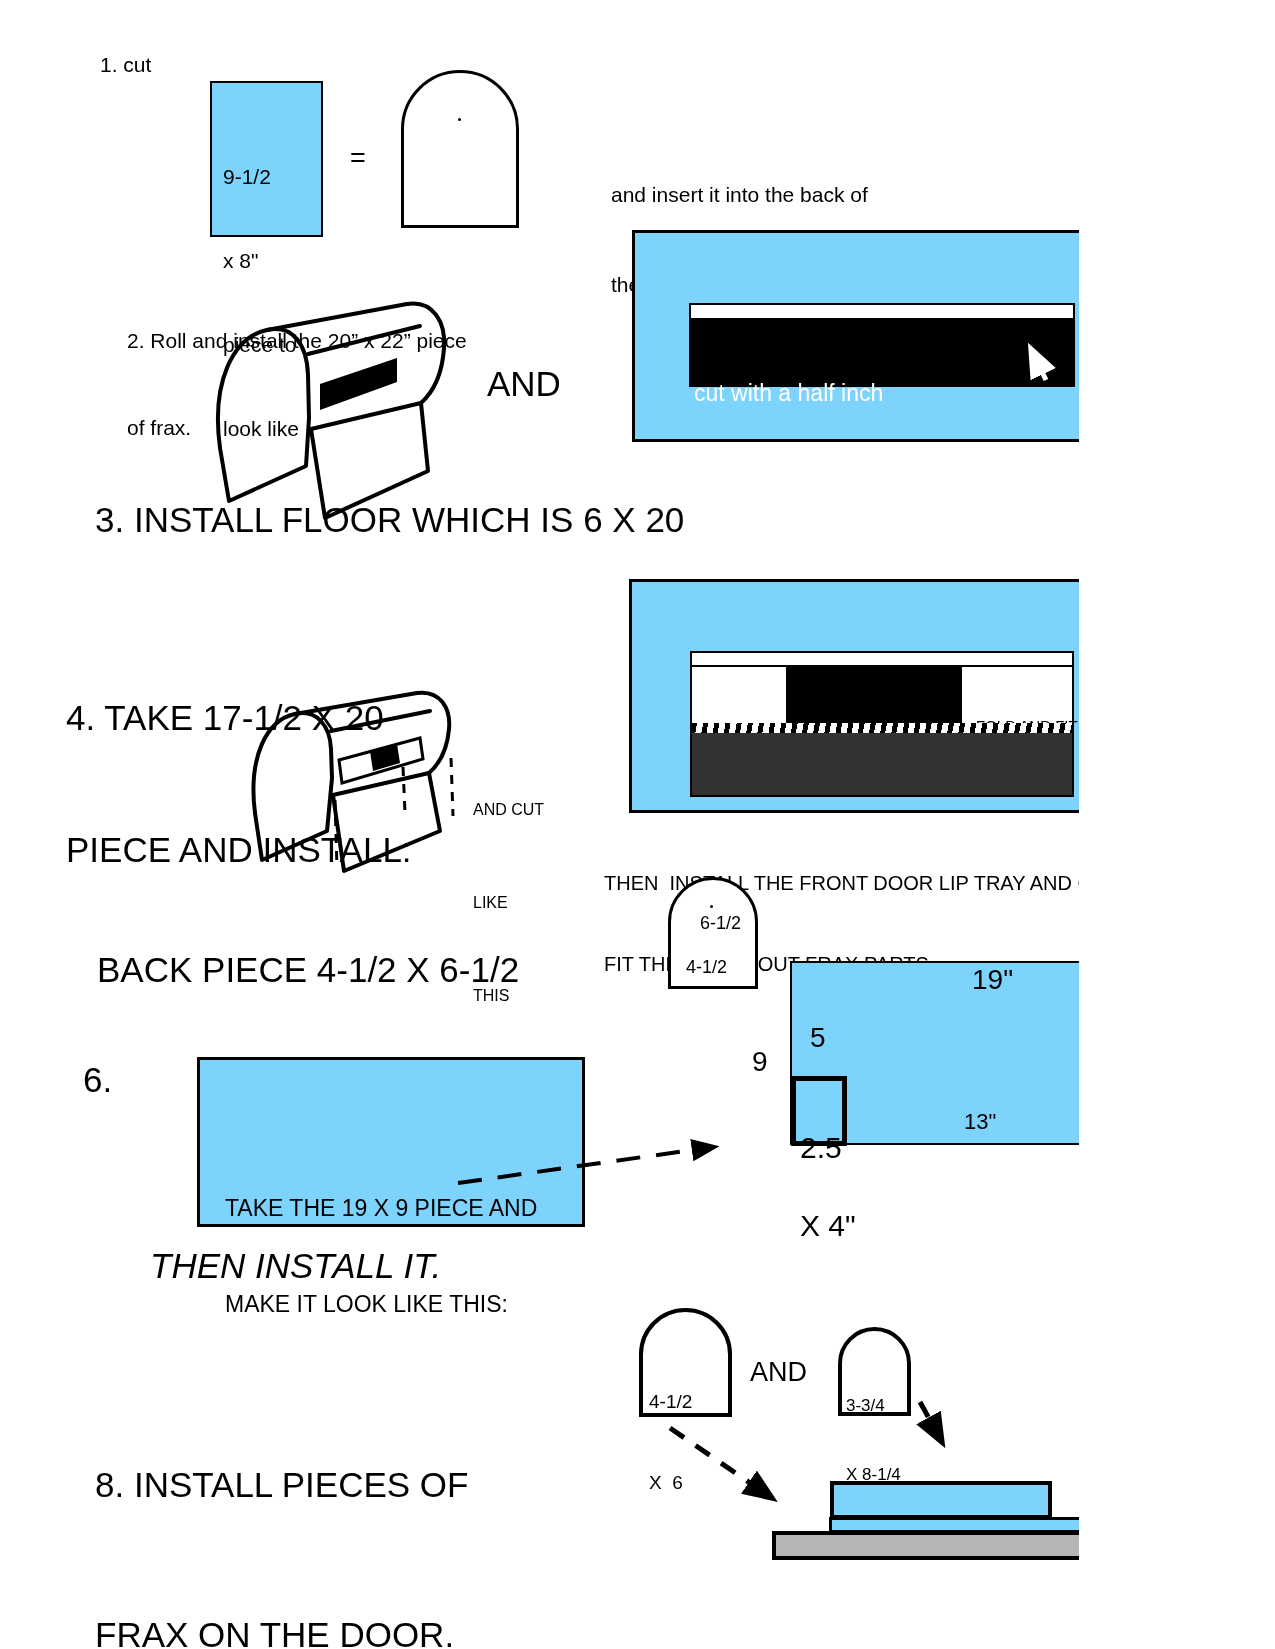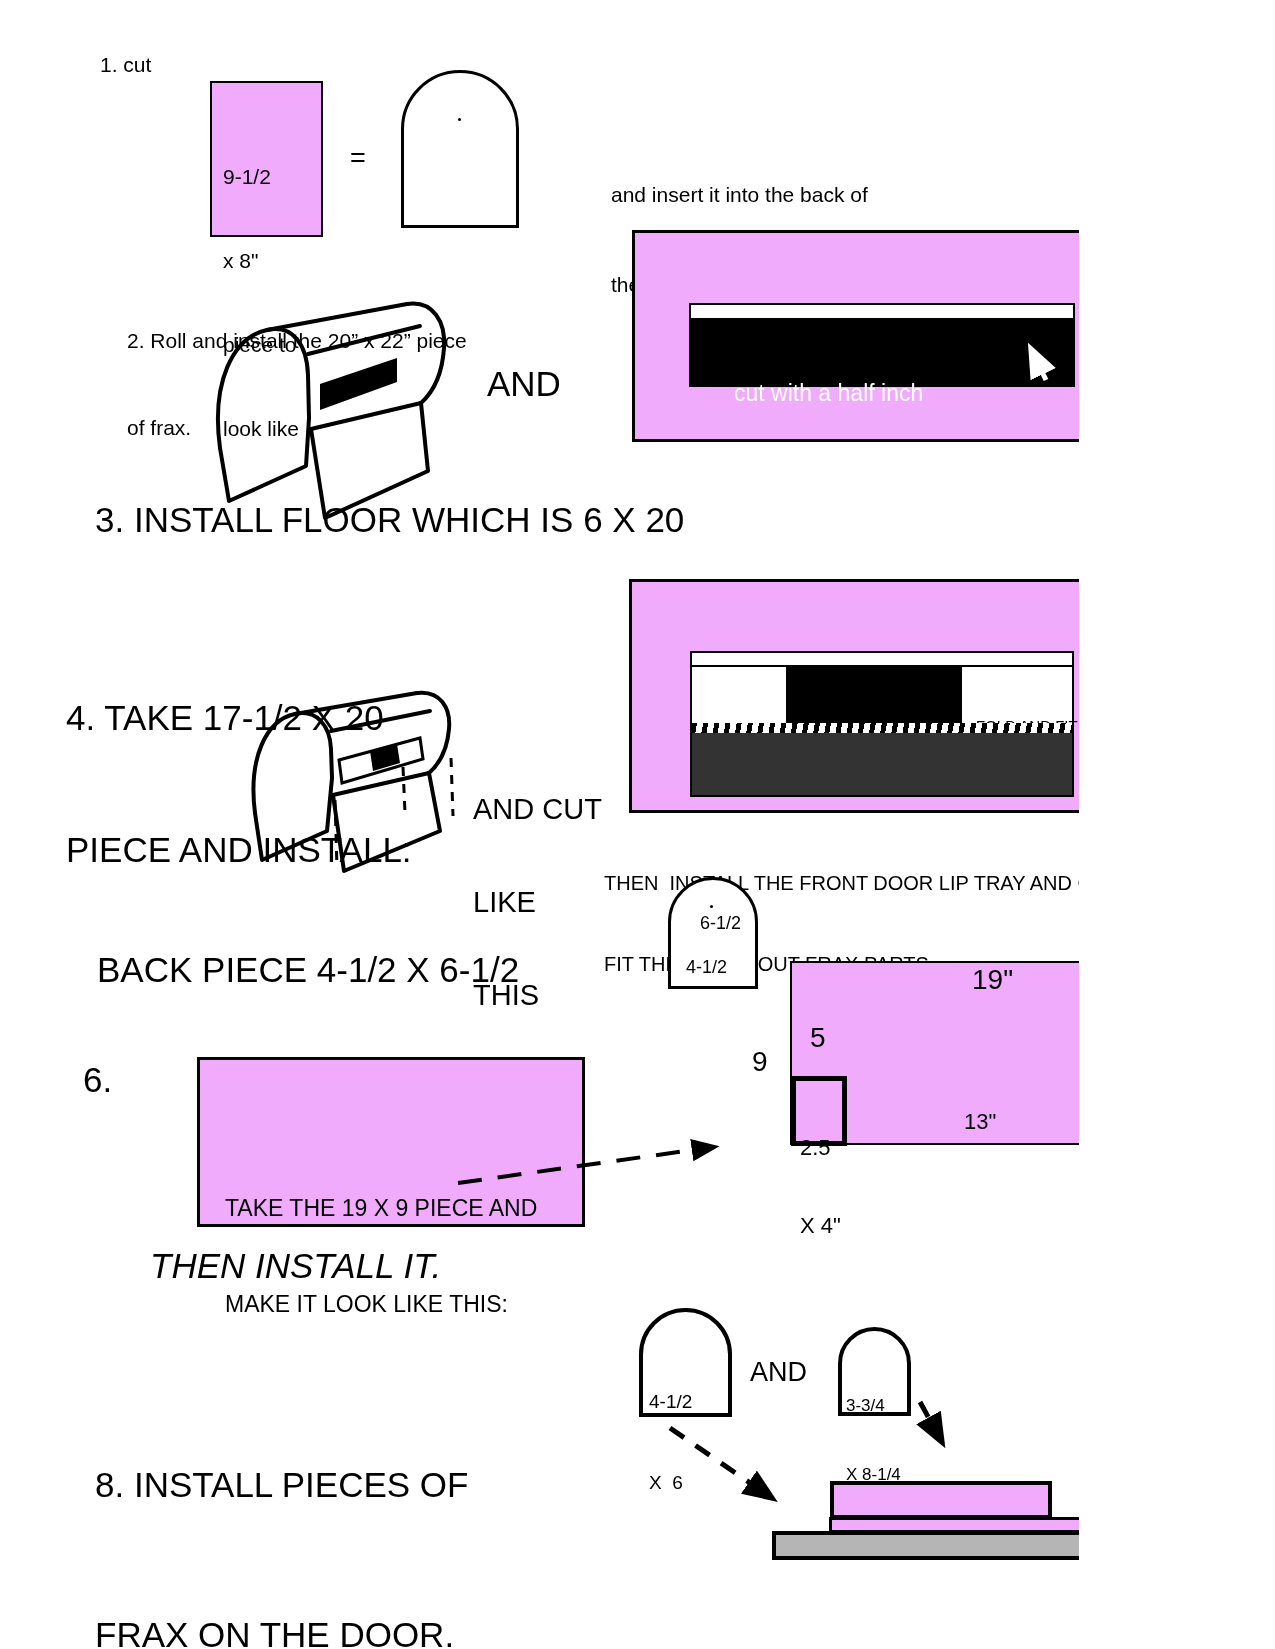--- a/index.html
+++ b/index.html
@@ -1,27 +1,27 @@
 <!DOCTYPE html>
 <html style="--ink: #000000; --floor-gray: #333333; --door-base-gray: #b5b5b5;"><head>
 <meta charset="utf-8">
 <style>
   html,body{margin:0;padding:0;background:#fff;}
   .page{position:relative;width:1079px;height:1649px;background:#fff;overflow:hidden;
         font-family:"Liberation Sans","DejaVu Sans",sans-serif;color:var(--ink,#000);}
   .t{position:absolute;white-space:pre;color:var(--ink,#000);line-height:1.25;}
   .h{font-size:35px;}
   .b{font-size:21px;}
-  .box{position:absolute;border:3px solid var(--ink,#000);background:#f0abfc;box-sizing:border-box;}
+  .box{position:absolute;border:3px solid var(--ink,#000);background:#7dd3fc;box-sizing:border-box;}
   .arch{position:absolute;border:3px solid var(--ink,#000);background:#fff;box-sizing:border-box;}
   .dot{position:absolute;width:3px;height:3px;background:var(--ink,#000);border-radius:50%;}
   .svgabs{position:absolute;}
   .hatch{position:absolute;height:10px;
          background:repeating-linear-gradient(100deg,var(--ink,#000) 0 5px,#fff 5px 11px);}
-  .whiteline{color:#fff;margin-left:40px;}
+  .whiteline{color:#fff;}
 </style>
 </head>
 <body>
 
 <div class="page">
 
   <div class="t b" style="left:100px;top:52px;">1. cut</div>
 
   <div class="box" style="left:210px;top:81px;width:113px;height:156px;border-width:2px;">
     <div class="t" style="left:11px;top:24px;font-size:21px;line-height:28px;">
@@ -91,21 +91,21 @@
     </g>
     <polygon points="114,72 195,50 198,71 117,95" fill="#fff" stroke="#000" stroke-width="3"></polygon>
     <polygon points="145,63 172,56 175,75 148,83" fill="#000"></polygon>
     <g fill="none" stroke="#000" stroke-width="3" stroke-dasharray="9 8">
       <path d="M 178,79 L 180,125"></path>
       <path d="M 226,70 L 228,128"></path>
       <path d="M 110,112 L 112,180"></path>
     </g>
   </svg>
 
-  <div class="t" style="left:473px;top:732px;font-size:29px;line-height:31px;">
+  <div class="t" style="left:473px;top:732px;font-size:16px;line-height:31px;">
     <div>AND CUT</div>
     <div>LIKE</div>
     <div>THIS</div>
   </div>
 
   <div class="box" style="left:629px;top:579px;width:456px;height:234px;"></div>
   <div style="position:absolute;left:690px;top:651px;width:384px;height:146px;border:2px solid var(--ink,#000);box-sizing:border-box;background:#fff;">
     <div style="position:absolute;left:0;top:0;right:0;height:12px;border-bottom:2px solid var(--ink,#000);background:#fff;"></div>
     <div style="position:absolute;left:94px;top:14px;width:176px;height:58px;background:var(--ink,#000);"></div>
     <div class="t" style="left:284px;top:30px;font-size:15px;line-height:17px;">
@@ -131,21 +131,21 @@
   <div class="t" style="left:686px;top:956px;font-size:18px;">4-1/2</div>
 
   <div class="box" style="left:790px;top:961px;width:400px;height:184px;border-width:2px;"></div>
   <div class="t" style="left:972px;top:962px;font-size:28px;">19"</div>
   <div class="t" style="left:752px;top:1044px;font-size:28px;">9</div>
   <div class="t" style="left:810px;top:1020px;font-size:28px;">5</div>
   <div class="t" style="left:1148px;top:1014px;font-size:28px;">5</div>
   <div class="t" style="left:1198px;top:1038px;font-size:28px;">9</div>
 
   <div class="box" style="left:791px;top:1076px;width:56px;height:70px;border-width:5px;">
-    <div class="t" style="left:4px;top:2px;font-size:22px;line-height:26px;">
+    <div class="t" style="left:4px;top:2px;font-size:30px;line-height:26px;">
       <div>2.5</div>
       <div>X 4"</div>
     </div>
   </div>
   <div class="t" style="left:964px;top:1108px;font-size:22px;">13"</div>
   <div class="box" style="left:1106px;top:1074px;width:60px;height:72px;border-width:5px;">
     <div class="t" style="left:4px;top:2px;font-size:24px;line-height:28px;">
       <div>3.5</div>
       <div>X 4</div>
     </div>

